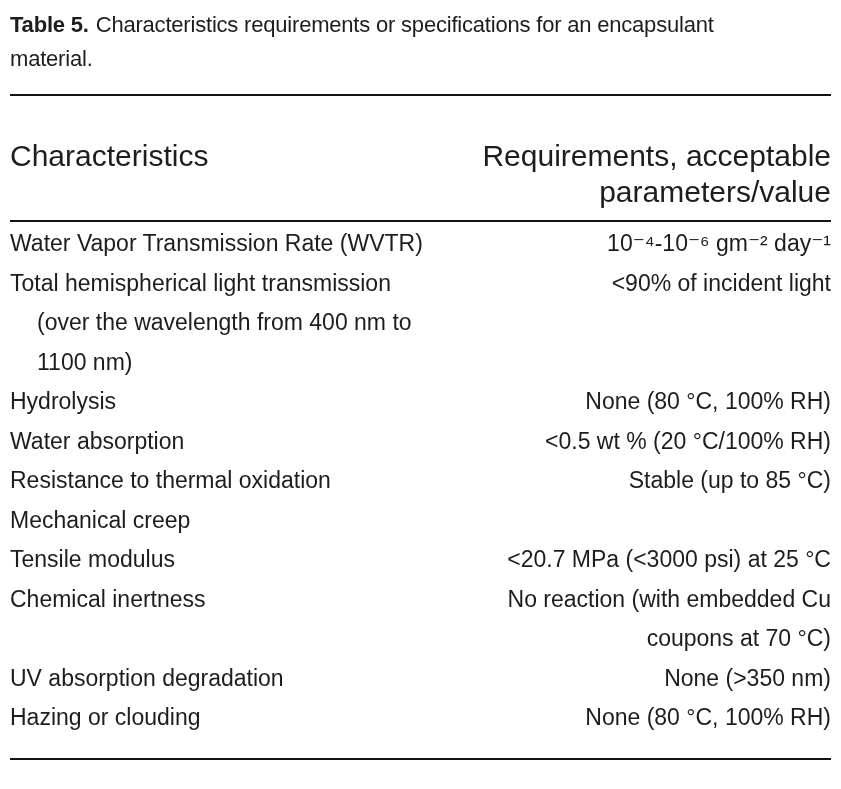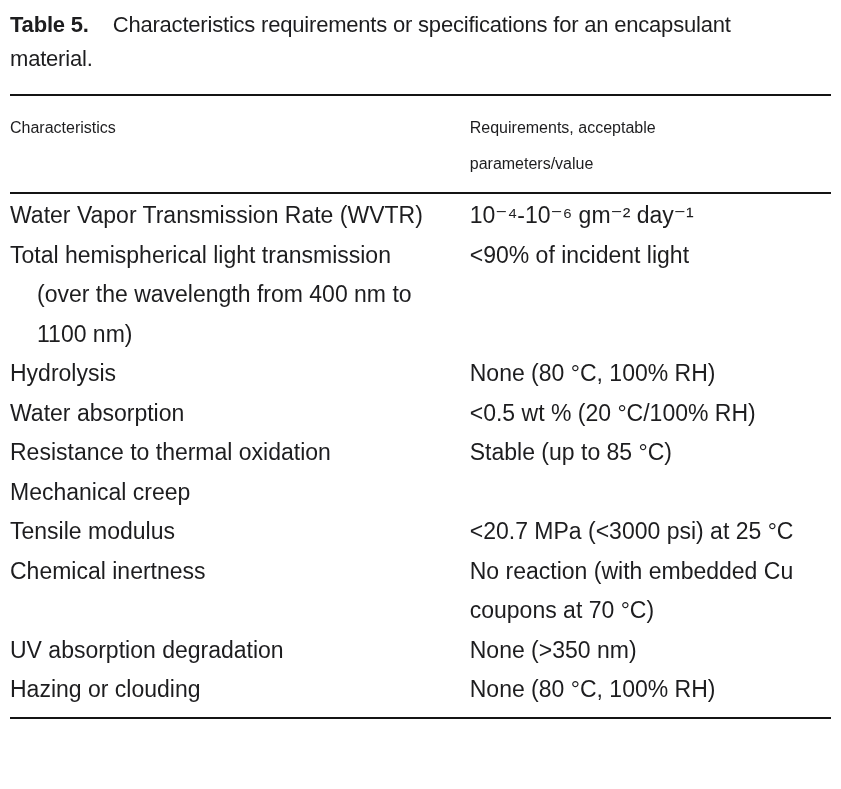--- a/index.html
+++ b/index.html
@@ -12,56 +12,57 @@
   }
   .doc { padding: 8px 10px 0 10px; }
 
   
   .caption {
     font-size: 22px;
     line-height: 34px;
     letter-spacing: -0.2px;
     max-width: 824px;
   }
-  .caption-label { font-weight: bold; margin-right: 24px; }
+  .caption-label { font-weight: bold; margin-right: 7px; }
   .caption-text { white-space: pre-line; }
 
   
   .spec-table {
     margin-top: 18px;
     border-top: 2.5px solid #141414;
   }
   .thead {
     display: grid;
     grid-template-columns: 56% 44%;
     padding: 14px 0 10px 0;
     border-bottom: 2.5px solid #141414;
-    font-size: 16px;
+    font-size: 30px;
     line-height: 36px;
+    margin-top: 28px;
   }
   .tbody {
-    padding: 2px 0 7px 0;
+    padding: 2px 0 20px 0;
     border-bottom: 2.5px solid #141414;
   }
   .trow {
     display: grid;
     grid-template-columns: 56% 44%;
     font-size: 23px;
     line-height: 39.5px;
   }
   .cell-name {
     white-space: pre-line;
     padding-left: 27px;
     text-indent: -27px;
     padding-right: 8px;
   }
   .thead .cell-name { padding-left: 0; text-indent: 0; }
   .cell-value {
     white-space: pre-line;
-    text-align: left;
+    text-align: right;
   }
 </style>
 </head>
 <body>
 
 <div class="doc">
 
   <p class="caption">
     <span class="caption-label">Table 5.</span><span class="caption-text">Characteristics requirements or specifications for an encapsulant
 material.</span>

